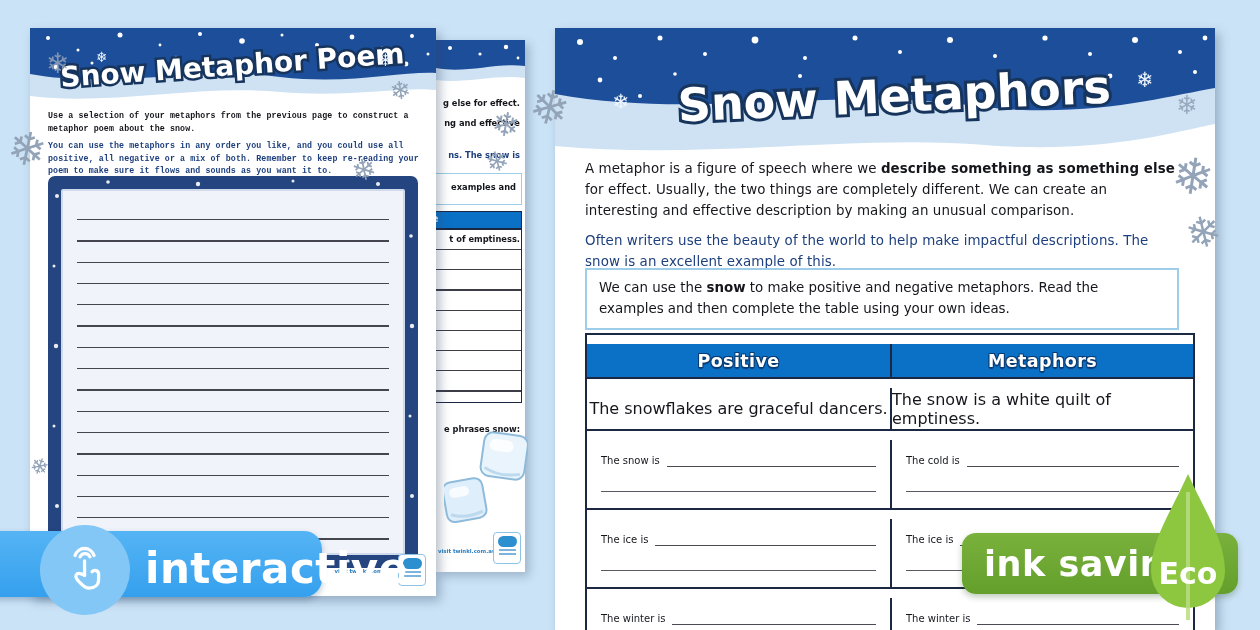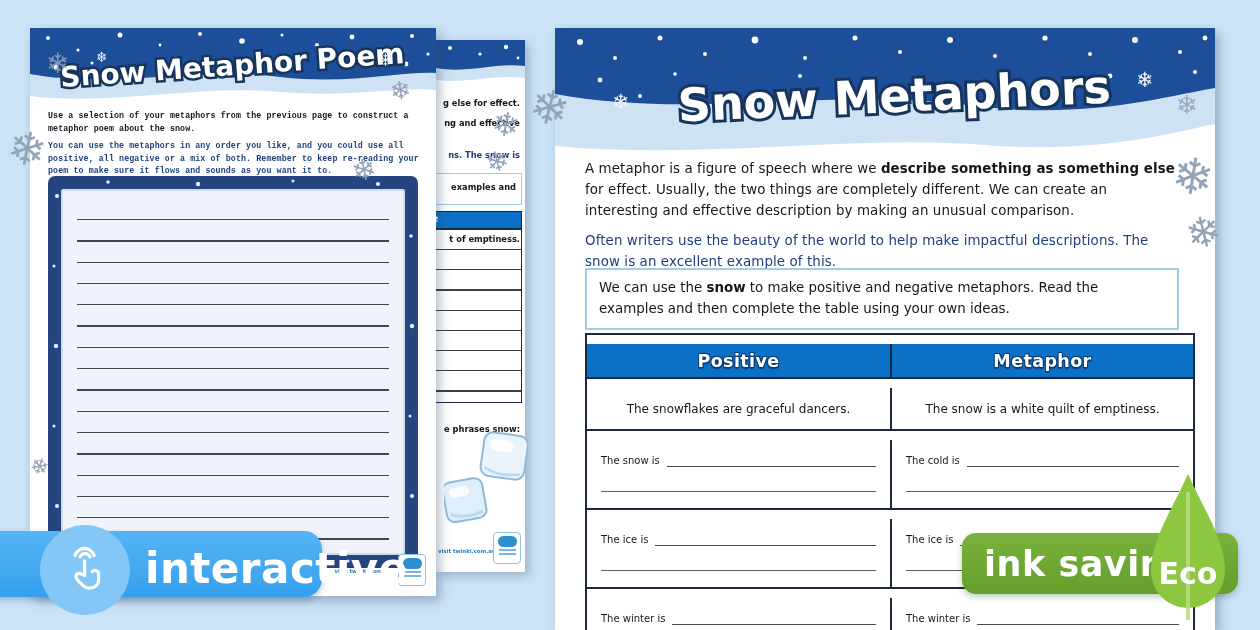--- a/index.html
+++ b/index.html
@@ -51,21 +51,21 @@
   .m-table{position:absolute;left:30px;top:305px;width:610px;border:2.5px solid #1c2742;
            box-sizing:border-box;background:#fff;}
   .t-row{display:flex;border-top:2px solid #1c2742;}
   .t-row:first-child{border-top:none;}
   .t-cell{width:50%;box-sizing:border-box;position:relative;margin-top:9px;}
   .t-cell + .t-cell{border-left:2px solid #1c2742;}
   .t-head .t-cell{background:#0a71c7;height:33px;display:flex;align-items:center;justify-content:center;
      color:#fff;font-weight:bold;font-size:17.5px;letter-spacing:.4px;
      text-shadow:-1px -1px 0 #0a3c74,1px -1px 0 #0a3c74,-1px 1px 0 #0a3c74,1px 1px 0 #0a3c74,0 2px 1px #0a3c74;}
   .t-example .t-cell{height:41px;display:flex;align-items:center;justify-content:center;
-     font-size:12px;color:#15161c;}
+     font-size:16px;color:#15161c;}
   .t-prompt .t-cell{height:68px;padding:12px 14px 0 14px;font-size:10px;color:#15161c;}
   .prompt-line1{display:flex;align-items:flex-end;}
   .prompt-line1 .lbl{white-space:nowrap;padding-bottom:1px;}
   .uline{flex:1;border-bottom:1.7px solid #4a4a55;margin-left:7px;height:14px;}
   .uline2{border-bottom:1.7px solid #5a5a64;height:24px;margin-top:0;}
   
   .flake{position:absolute;z-index:4;line-height:1;pointer-events:none;
          font-family:"DejaVu Sans",sans-serif;}
   .flake.grey{color:#93a3b8;}
   .flake.white{color:#eef5fc;}
@@ -237,21 +237,21 @@
     </div>
 
     <p class="m-p" id="m-p1"><span>A metaphor is a figure of speech where we </span><b>describe something as something else</b><span> for effect. Usually, the two things are completely different. We can create an interesting and effective description by making an unusual comparison.</span></p>
     <p class="m-p" id="m-p2">Often writers use the beauty of the world to help make impactful descriptions. The snow is an excellent example of this.</p>
 
     <div class="info-box"><span>We can use the </span><b>snow</b><span> to make positive and negative metaphors. Read the examples and then complete the table using your own ideas.</span></div>
 
     <div class="m-table">
       <div class="t-row t-head">
         <div class="t-cell">Positive</div>
-        <div class="t-cell">Metaphor</div>
+        <div class="t-cell">Metaphors</div>
       </div>
       <div class="t-row t-example">
         <div class="t-cell">The snowflakes are graceful dancers.</div>
         <div class="t-cell">The snow is a white quilt of emptiness.</div>
       </div>
 
       <div class="t-row t-prompt">
         <div class="t-cell">
           <div class="prompt-line1">
               <span class="lbl">The snow is</span>

